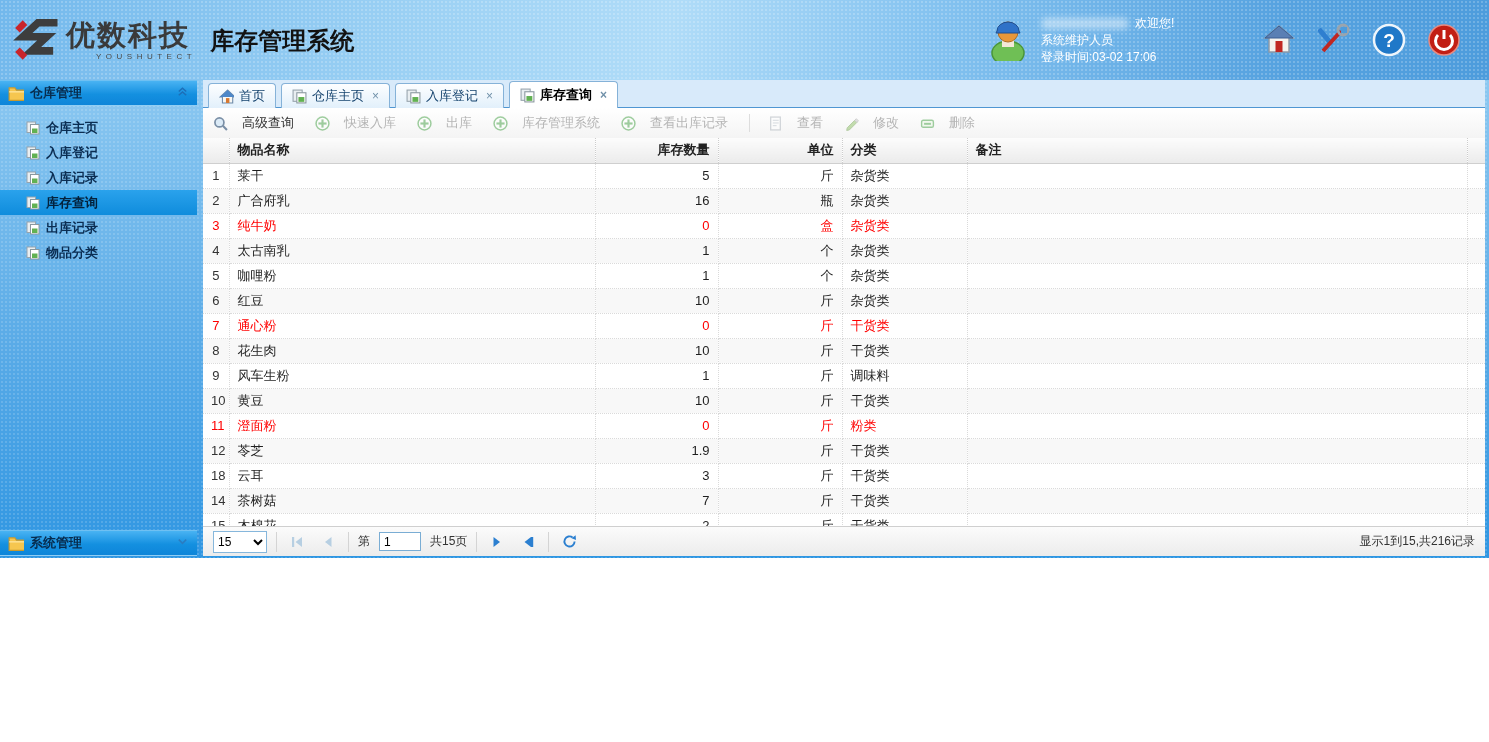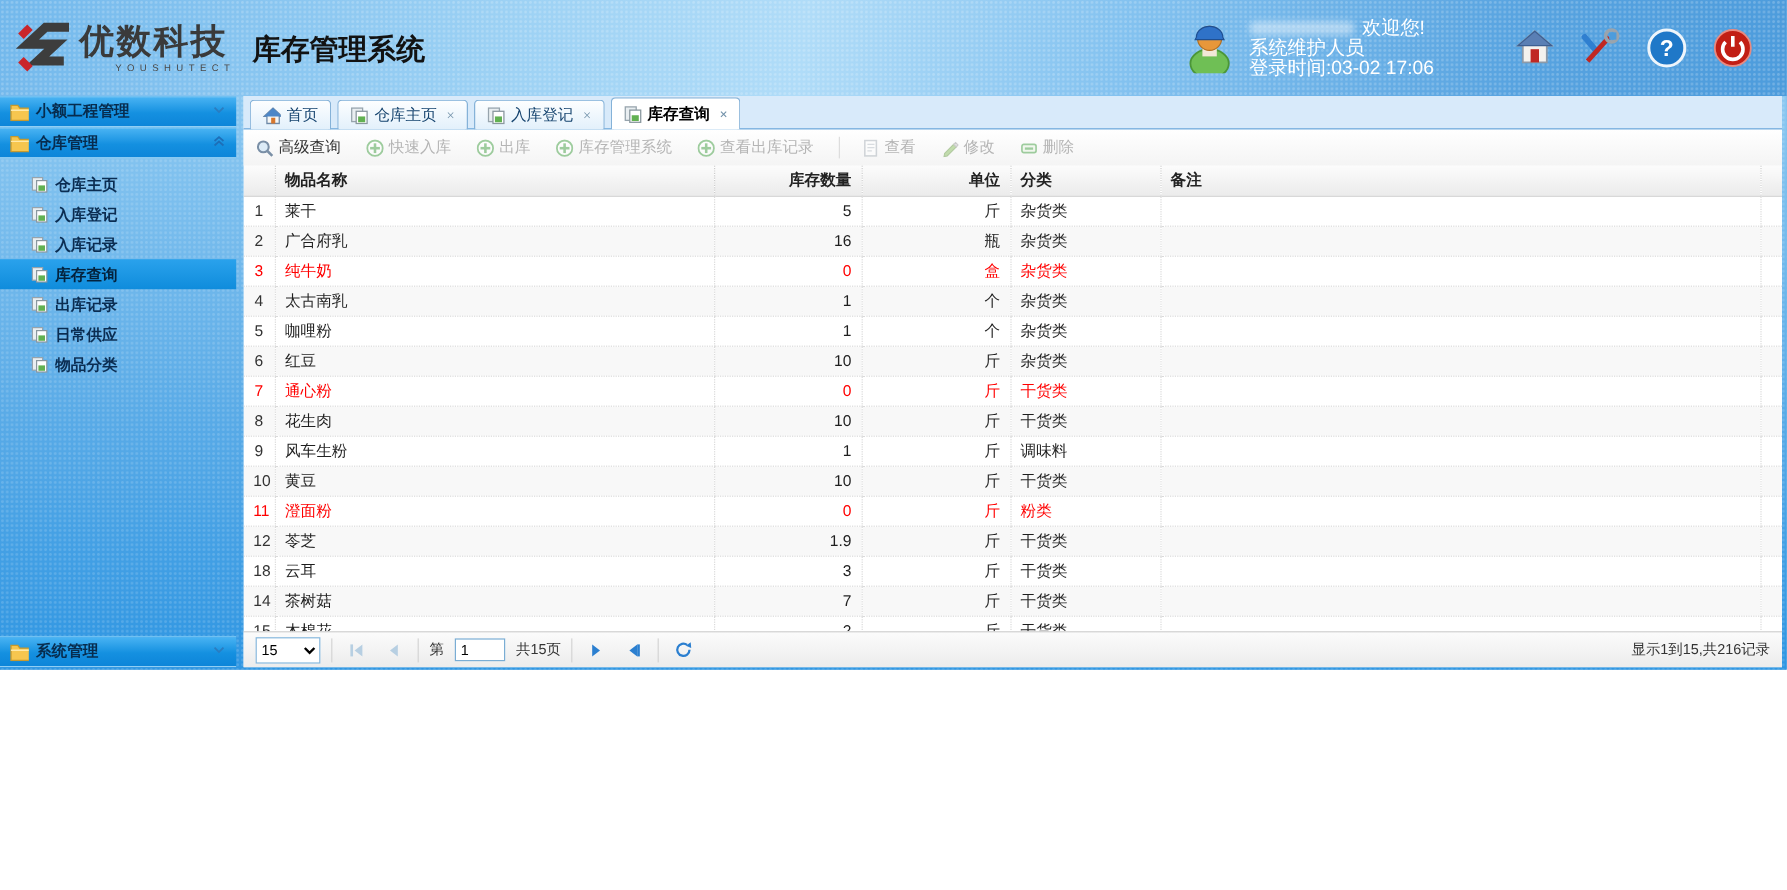--- a/index.html
+++ b/index.html
@@ -18,21 +18,21 @@
   .logo { display:flex; align-items:center; padding-left:12px; }
   .logo-mark { width:52px; height:52px; }
   .logo-text { display:flex; flex-direction:column; margin-left:2px; }
   .logo-cn { font-size:29px; font-weight:bold; color:#3a3a3a; letter-spacing:2px; line-height:30px; }
   .logo-en { font-size:8px; color:#4a4a4a; letter-spacing:4.5px; margin-top:2px; padding-left:2px;margin-left:28px; }
   .app-title { font-size:24px; font-weight:bold; color:#121212; margin-left:14px; margin-top:2px; }
   .top-spacer { flex:1; }
 
   .user-info { display:flex; align-items:flex-start; width:235px; }
   .avatar { width:46px; height:46px; flex:0 0 46px; }
-  .user-lines { margin-left:10px; color:#fff; font-size:16px; line-height:17px; white-space:nowrap; }
+  .user-lines { margin-left:10px; color:#fff; font-size:12px; line-height:17px; white-space:nowrap; }
   .user-line1 { display:flex; align-items:center; }
   .redacted { display:inline-block; width:88px; height:11px; margin-right:6px;
     background:rgba(255,255,255,0.45); border-radius:6px; filter:blur(3px); }
 
   .quick-icons { display:flex; align-items:center; gap:21px; margin-left:42px; margin-right:28px; }
   .quick-icons svg { width:34px; height:34px; }
 
   
   .main { flex:1; display:flex; min-height:0;
     background-image:
@@ -52,32 +52,32 @@
     font-size:13px; font-weight:bold; color:#0b2d52; cursor:pointer; }
   .sb-item.selected { background:linear-gradient(180deg,#2aa2ec 0%, #0f8cdc 100%); color:#04223c; }
   .sb-bottom-spacer { flex:1; }
 
   .divider { width:6px; flex:0 0 6px; }
 
   .content { flex:1; display:flex; flex-direction:column; background:#fff; min-width:0; }
 
   
   .tabbar { height:28px; flex:0 0 28px; background:#d8eafa; border-bottom:1px solid #4f96d2;
-    display:flex; align-items:flex-end; padding-left:5px; gap:5px;font-family:Liberation Serif, serif; }
+    display:flex; align-items:flex-end; padding-left:5px; gap:5px; }
   .tab { height:25px; display:inline-flex; align-items:center; gap:5px; padding:0 10px;
     background:linear-gradient(180deg,#fdfeff 0%, #e2f0fb 100%);
     border:1px solid #85b2d8; border-bottom:none; border-radius:4px 4px 0 0;
     font-size:13px; color:#15436e; position:relative; bottom:-1px; cursor:pointer; }
   .tab.active { background:#fff; font-weight:bold; color:#000; height:27px; z-index:2; }
   .tab .tab-close { color:#7191a9; font-size:12px; margin-left:3px; }
 
   
   .toolbar { height:30px; flex:0 0 30px; display:flex; align-items:center; padding:0 10px; gap:21px;
     background:linear-gradient(180deg,#ffffff 0%, #f4f4f4 100%); font-size:13px; }
-  .tbtn { display:inline-flex; align-items:center; gap:4px; color:#333; cursor:pointer; white-space:nowrap; }
+  .tbtn { display:inline-flex; align-items:center; gap:14px; color:#333; cursor:pointer; white-space:nowrap; }
   .tbtn.disabled { color:#b5b5b5; cursor:default;text-align:right; }
   .tbtn.disabled svg { opacity:0.5; }
   .tbtn.group-start { border-left:1px solid #ddd; padding-left:18px; }
 
   
   .grid-area { flex:1; overflow:hidden; }
   table.grid { border-collapse:collapse; table-layout:fixed; width:1282px; }
   .grid th { height:25px; background:linear-gradient(180deg,#fcfcfc 0%, #ebebeb 100%);
     border-bottom:1px solid #cfcfcf; border-right:1px dotted #ccc;
     font-size:13px; font-weight:bold; color:#222; padding:0 8px; white-space:nowrap; overflow:hidden; }
@@ -160,30 +160,20 @@
     </div>
   </header>
 
   <div class="main">
     <aside class="sidebar" id="sidebar">
         <div class="sb-group">
           <svg width="16" height="16" viewBox="0 0 14 14">
             <path d="M1 4.5 V2.5 h5 l1.4 2 H15 v9 H1 z" fill="#f6c64f" stroke="#c79a2e" stroke-width="1"></path>
             <path d="M1 6 h14" stroke="#ffe9a8" stroke-width="1"></path>
           </svg>
-          <span>小额工程管理</span>
-          <span class="chev"><svg width="13" height="13" viewBox="0 0 14 14">
-              <polyline points="3,5 7,9 11,5" fill="none" stroke="#2a7cc0" stroke-width="1.6"></polyline>
-            </svg></span>
-        </div>
-        <div class="sb-group">
-          <svg width="16" height="16" viewBox="0 0 14 14">
-            <path d="M1 4.5 V2.5 h5 l1.4 2 H15 v9 H1 z" fill="#f6c64f" stroke="#c79a2e" stroke-width="1"></path>
-            <path d="M1 6 h14" stroke="#ffe9a8" stroke-width="1"></path>
-          </svg>
           <span>仓库管理</span>
           <span class="chev"><svg width="13" height="13" viewBox="0 0 14 14">
               <polyline points="3,7 7,3.5 11,7" fill="none" stroke="#1d6fb8" stroke-width="1.6"></polyline>
               <polyline points="3,11 7,7.5 11,11" fill="none" stroke="#1d6fb8" stroke-width="1.6"></polyline>
             </svg></span>
         </div>
         <div class="sb-items">
           <div class="sb-item">
             <svg width="14" height="14" viewBox="0 0 14 14">
               <rect x="1" y="1" width="8.5" height="10.5" fill="#e9eef1" stroke="#97a4ad" stroke-width="1"></rect>
@@ -216,28 +206,20 @@
             </svg>
             <span>库存查询</span>
           </div>
           <div class="sb-item">
             <svg width="14" height="14" viewBox="0 0 14 14">
               <rect x="1" y="1" width="8.5" height="10.5" fill="#e9eef1" stroke="#97a4ad" stroke-width="1"></rect>
               <rect x="4.5" y="3.5" width="8.5" height="9.5" fill="#ffffff" stroke="#8a989f" stroke-width="1"></rect>
               <rect x="6" y="7.5" width="5.5" height="4.5" fill="#62b152"></rect>
             </svg>
             <span>出库记录</span>
-          </div>
-          <div class="sb-item">
-            <svg width="14" height="14" viewBox="0 0 14 14">
-              <rect x="1" y="1" width="8.5" height="10.5" fill="#e9eef1" stroke="#97a4ad" stroke-width="1"></rect>
-              <rect x="4.5" y="3.5" width="8.5" height="9.5" fill="#ffffff" stroke="#8a989f" stroke-width="1"></rect>
-              <rect x="6" y="7.5" width="5.5" height="4.5" fill="#62b152"></rect>
-            </svg>
-            <span>日常供应</span>
           </div>
           <div class="sb-item">
             <svg width="14" height="14" viewBox="0 0 14 14">
               <rect x="1" y="1" width="8.5" height="10.5" fill="#e9eef1" stroke="#97a4ad" stroke-width="1"></rect>
               <rect x="4.5" y="3.5" width="8.5" height="9.5" fill="#ffffff" stroke="#8a989f" stroke-width="1"></rect>
               <rect x="6" y="7.5" width="5.5" height="4.5" fill="#62b152"></rect>
             </svg>
             <span>物品分类</span>
           </div>
         </div>

